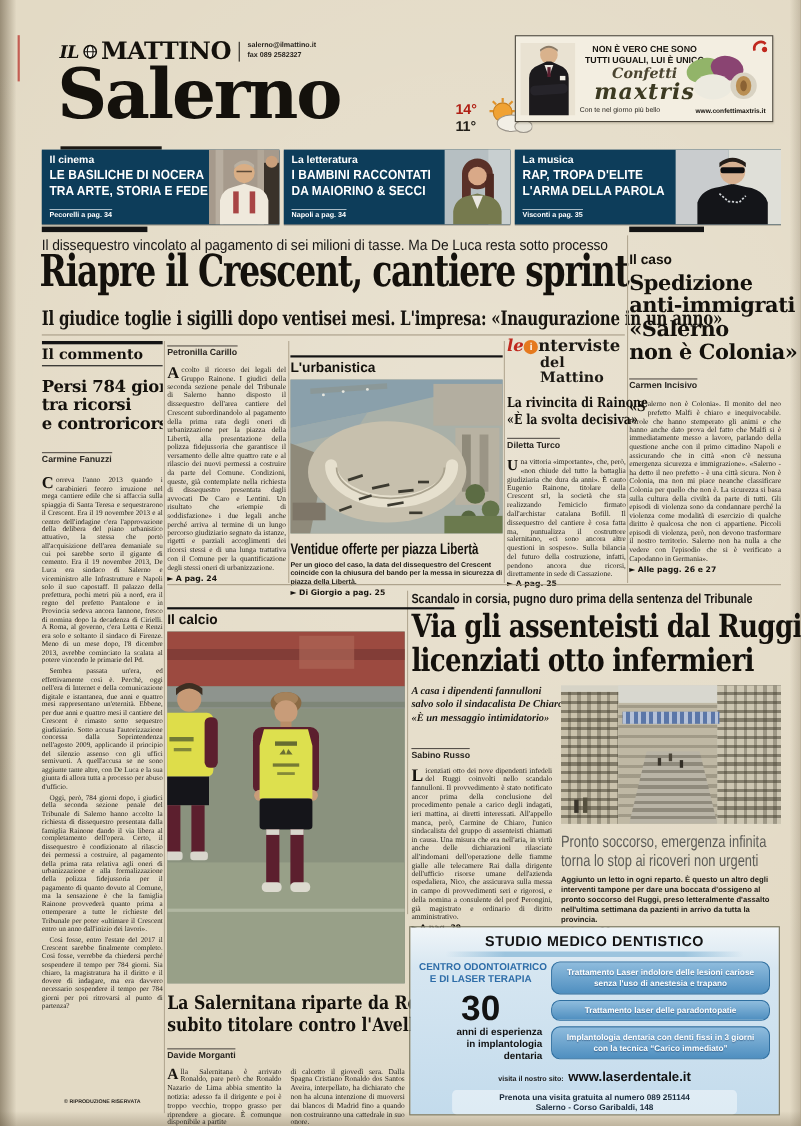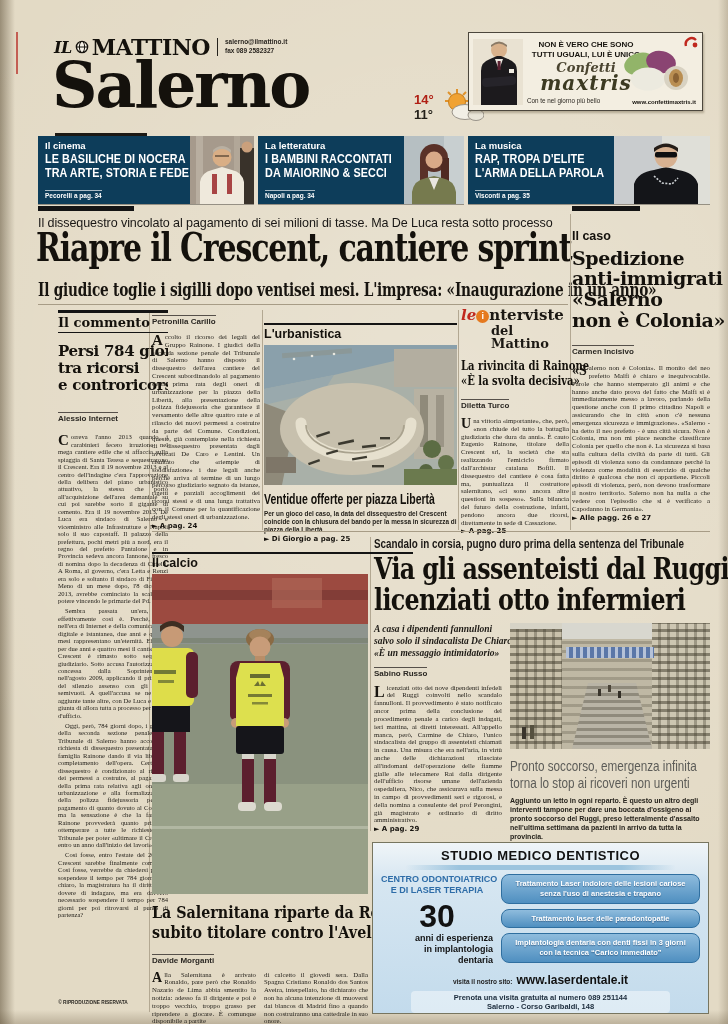--- a/index.html
+++ b/index.html
@@ -191,26 +191,26 @@
       <span class="dc" style="font-size:14px;">«S</span><span>alerno non è Colonia». Il monito del neo prefetto Malfi è chiaro e inequivocabile. Parole che hanno stemperato gli animi e che hanno anche dato prova del fatto che Malfi si è immediatamente messo a lavoro, parlando della questione anche con il primo cittadino Napoli e assicurando che in città «non c'è nessuna emergenza sicurezza e immigrazione». «Salerno - ha detto il neo prefetto - è una città sicura. Non è Colonia, ma non mi piace neanche classificare Colonia per quello che non è. La sicurezza si basa sulla cultura della civiltà da parte di tutti. Gli episodi di violenza sono da condannare perché la violenza come modalità di esercizio di qualche diritto è qualcosa che non ci appartiene. Piccoli episodi di violenza, però, non devono trasformare il nostro territorio. Salerno non ha nulla a che vedere con l'episodio che si è verificato a Capodanno in Germania».</span>
     </div>
     <span class="jump">► Alle pagg. 26 e 27</span>
   </div>
 
   <div class="abs vrule" style="left:149px;top:310px;height:702px;"></div>
   <div class="abs vrule" style="left:262px;top:310px;height:220px;"></div>
   <div class="abs vrule" style="left:458px;top:310px;height:220px;"></div>
   <div class="abs vrule" style="left:570px;top:214px;height:316px;"></div>
 
-  <div class="abs" style="left:38px;top:310px;width:110px;height:688px;overflow:hidden;margin-left:20px;">
+  <div class="abs" style="left:38px;top:310px;width:110px;height:688px;overflow:hidden;">
     <div style="border-top:3px solid #141414;border-bottom:1px solid #141414;padding:3px 0;font:800 13px/1 'DejaVu Serif',serif;color:#14110c;">Il commento</div>
     <div style="font:700 15px/1.12 'DejaVu Serif',serif;color:#14110c;white-space:pre;margin-top:10px;letter-spacing:-.3px;">Persi 784 giorni
 tra ricorsi
 e controricorsi</div>
-    <div style="margin-top:14px;"><span class="byl">Alessio Internet</span></div>
+    <div style="margin-top:14px;"><span class="byl">Carmine Fanuzzi</span></div>
     <div class="body-txt" style="font-size:6.6px;line-height:1.13;margin-top:8px;">
       <p style="margin:0;"><span class="dc">C</span><span>orreva l'anno 2013 quando i carabinieri fecero irruzione nel mega cantiere edile che si affaccia sulla spiaggia di Santa Teresa e sequestrarono il Crescent. Era il 19 novembre 2013 e al centro dell'indagine c'era l'approvazione della delibera del piano urbanistico attuativo, la stessa che portò all'acquisizione dell'area demaniale su cui poi sarebbe sorto il gigante di cemento. Era il 19 novembre 2013, De Luca era sindaco di Salerno e viceministro alle Infrastrutture e Napoli solo il suo capostaff. Il palazzo della prefettura, pochi metri più a nord, era il regno del prefetto Pantalone e in Provincia sedeva ancora Iannone, fresco di nomina dopo la decadenza di Cirielli. A Roma, al governo, c'era Letta e Renzi era solo e soltanto il sindaco di Firenze. Meno di un mese dopo, l'8 dicembre 2013, avrebbe cominciato la scalata al potere vincendo le primarie del Pd.</span></p>
       <p style="margin:3px 0 0;text-indent:7px;">Sembra passata un'era, ed effettivamente così è. Perché, oggi nell'era di Internet e della comunicazione digitale e istantanea, due anni e quattro mesi rappresentano un'eternità. Ebbene, per due anni e quattro mesi il cantiere del Crescent è rimasto sotto sequestro giudiziario. Sotto accusa l'autorizzazione concessa dalla Soprintendenza nell'agosto 2009, applicando il principio del silenzio assenso con gli uffici semivuoti. A quell'accusa se ne sono aggiunte tante altre, con De Luca e la sua giunta di allora tutta a processo per abuso d'ufficio.</p>
       <p style="margin:3px 0 0;text-indent:7px;">Oggi, però, 784 giorni dopo, i giudici della seconda sezione penale del Tribunale di Salerno hanno accolto la richiesta di dissequestro presentata dalla famiglia Rainone dando il via libera al completamento dell'opera. Certo, il dissequestro è condizionato al rilascio dei permessi a costruire, al pagamento della prima rata relativa agli oneri di urbanizzazione e alla formalizzazione della polizza fidejussoria per il pagamento di quanto dovuto al Comune, ma la sensazione è che la famiglia Rainone provvederà quanto prima a ottemperare a tutte le richieste del Tribunale per poter «ultimare il Crescent entro un anno dall'inizio dei lavori».</p>
       <p style="margin:3px 0 0;text-indent:7px;">Così fosse, entro l'estate del 2017 il Crescent sarebbe finalmente completo. Così fosse, verrebbe da chiedersi perché sospendere il tempo per 784 giorni. Sia chiaro, la magistratura ha il diritto e il dovere di indagare, ma era davvero necessario sospendere il tempo per 784 giorni per poi ritrovarsi al punto di partenza?</p>
     </div>
   </div>
   <div class="abs sans" style="left:38px;top:1000px;width:110px;text-align:center;font-size:4.8px;font-weight:800;color:#2a2722;">© RIPRODUZIONE RISERVATA</div>
 
   <div class="abs" style="left:152px;top:310px;width:108px;">
@@ -343,21 +343,21 @@
 
   <div class="abs" style="left:374px;top:537px;width:336px;">
     <div class="sans" style="font-weight:700;font-size:12px;color:#1b1815;"><span class="sq" style="transform:scaleX(.82);">Scandalo in corsia, pugno duro prima della sentenza del Tribunale</span></div>
     <div style="margin-top:3px;font:800 29px/1.08 'DejaVu Serif',serif;color:#14110c;letter-spacing:-.8px;"><span class="sq" style="transform:scaleX(.82);">Via gli assenteisti dal Ruggi
 licenziati otto infermieri</span></div>
     <div style="display:flex;gap:8px;margin-top:6px;">
       <div style="width:128px;">
         <div style="font:600 italic 9.5px/1.3 'Liberation Serif',serif;color:#1d1a15;white-space:pre;">A casa i dipendenti fannulloni
 salvo solo il sindacalista De Chiaro
 «È un messaggio intimidatorio»</div>
-        <div style="margin-top:2px;"><span class="byl">Sabino Russo</span></div>
+        <div style="margin-top:16px;"><span class="byl">Sabino Russo</span></div>
         <div class="body-txt" style="margin-top:4px;max-height:150px;overflow:hidden;">
           <span class="dc" style="font-size:16px;">L</span><span>icenziati otto dei nove dipendenti infedeli del Ruggi coinvolti nello scandalo fannulloni. Il provvedimento è stato notificato ancor prima della conclusione del procedimento penale a carico degli indagati, ieri mattina, ai diretti interessati. All'appello manca, però, Carmine de Chiaro, l'unico sindacalista del gruppo di assenteisti chiamati in causa. Una misura che era nell'aria, in virtù anche delle dichiarazioni rilasciate all'indomani dell'operazione delle fiamme gialle alle telecamere Rai dalla dirigente dell'ufficio risorse umane dell'azienda ospedaliera, Nico, che assicurava sulla messa in campo di provvedimenti seri e rigorosi, e della nomina a consulente del prof Perongini, già magistrato e ordinario di diritto amministrativo.</span>
         </div>
         <span class="jump">► A pag. 29</span>
       </div>
       <div style="width:200px;">
         <div class="photo" style="position:relative;width:200px;height:126px;overflow:hidden;background:#d6d3c6;">
           <div class="abs" style="left:52px;right:58px;top:0;height:16px;background:#d8d7cf;"></div>
           <div class="abs" style="left:0;top:6px;width:52px;height:120px;background:#c9c1ab;background-image:repeating-linear-gradient(0deg,rgba(0,0,0,0) 0 5px,rgba(60,55,40,.5) 5px 8px),repeating-linear-gradient(90deg,rgba(0,0,0,0) 0 6px,rgba(70,65,50,.35) 6px 9px);"></div>
           <div class="abs" style="right:0;top:0;width:58px;height:126px;background:#cdc6b2;background-image:repeating-linear-gradient(0deg,rgba(0,0,0,0) 0 5px,rgba(60,55,40,.5) 5px 8px),repeating-linear-gradient(90deg,rgba(0,0,0,0) 0 6px,rgba(70,65,50,.35) 6px 9px);"></div>

